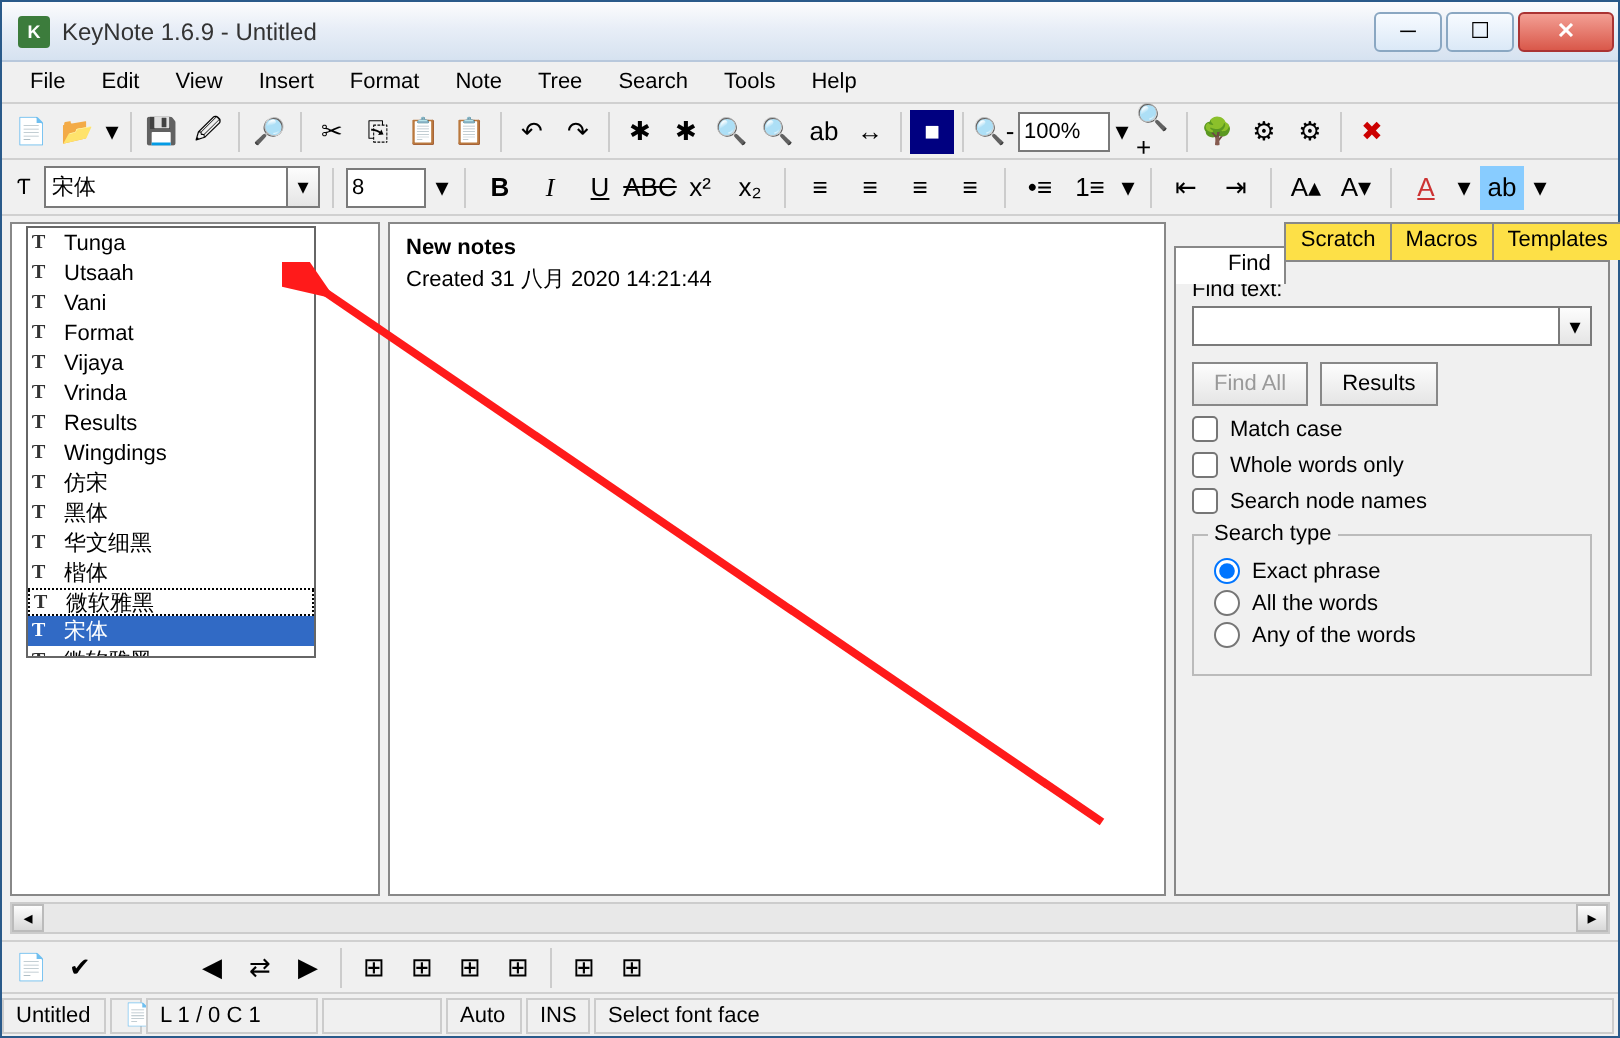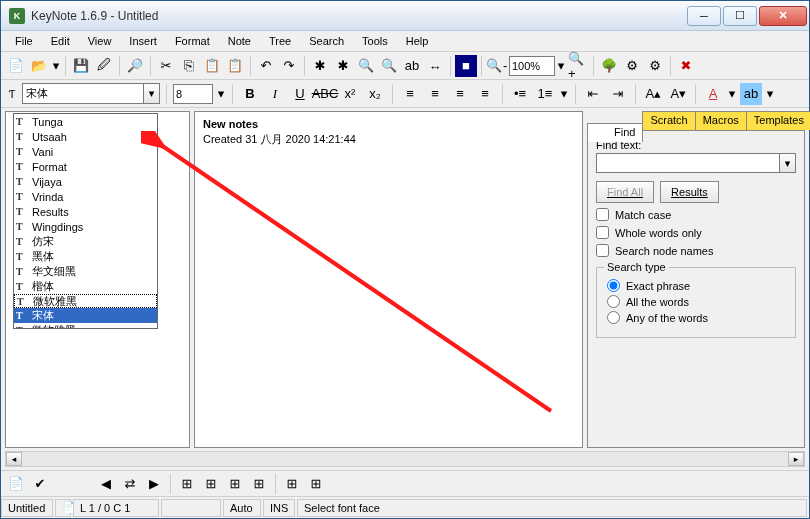--- a/index.html
+++ b/index.html
@@ -27,21 +27,21 @@
 .editarea .hd { font-weight:bold; margin-bottom:2px; }
 .rightpane { width:218px; margin:3px 4px 3px 2px; display:flex; flex-direction:column; }
 .rtabs { height:20px; display:flex; border-bottom:1px solid #888; background:#f0f0f0; }
 .rtab { padding:2px 7px; border:1px solid #888; border-bottom:none; background:#fde047; margin-right:-1px; font-size:11px; }
 .rtab.active { background:#fff; position:relative; top:12px;padding-left:26px; }
 .rtab.arrow { width:16px; padding:2px 0; text-align:center; }
 .rpanel { flex:1; border:1px solid #888; border-top:none; background:#f0f0f0; padding:8px; }
 .rpanel label { display:block; margin-bottom:2px; }
 .rinput { width:100%; height:20px; border:1px solid #7a7a7a; background:#fff; margin-bottom:8px; position:relative;}
 .rinput .dd { position:absolute; right:0; top:0; width:16px; height:100%; border-left:1px solid #7a7a7a; background:linear-gradient(#fdfdfd,#e5e5e5); display:flex;align-items:center;justify-content:center;}
-.btnrow { display:flex; gap:6px; margin-bottom:0;text-decoration:underline; }
+.btnrow { display:flex; gap:6px; margin-bottom:0; }
 .pbtn { height:22px; padding:0 10px; border:1px solid #888; background:linear-gradient(#fdfdfd,#e5e5e5); font-size:11px; }
 .pbtn.disabled { color:#999; }
 .chk { display:flex; align-items:center; gap:6px; margin:5px 0; }
 .chk input { width:13px; height:13px; }
 .grp { border:1px solid #bbb; padding:8px 10px 10px; margin-top:10px; position:relative; }
 .grp .legend { position:absolute; top:-7px; left:7px; background:#f0f0f0; padding:0 3px; }
 .rad { display:flex; align-items:flex-end; gap:6px; margin:3px 0; }
 .bottombar { height:26px; border-top:1px solid #d0d0d0; background:#f0f0f0; display:flex; align-items:center; padding:0 4px; gap:2px; }
 .statusbar { height:22px; border-top:1px solid #d0d0d0; background:#f0f0f0; display:flex; align-items:center; }
 .statuscell { border:1px solid #ccc; height:18px; padding:1px 6px; margin-right:2px; display:flex;align-items:center; background:#f0f0f0;text-align:center;}

